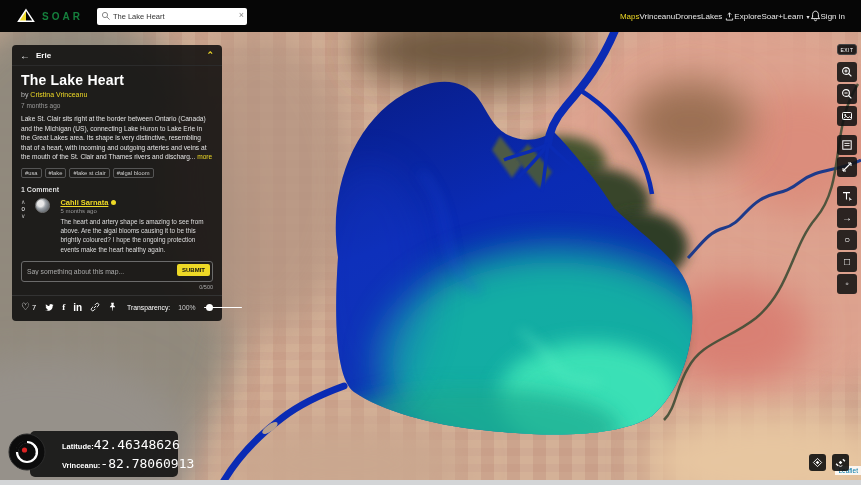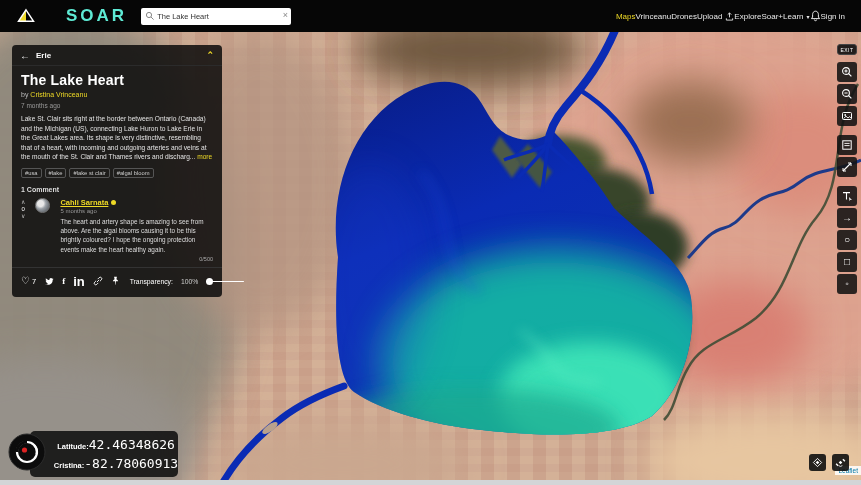--- a/index.html
+++ b/index.html
@@ -3,21 +3,21 @@
 <meta charset="utf-8">
 <style>
   * { margin:0; padding:0; box-sizing:border-box; }
   html,body { width:861px; height:485px; overflow:hidden; background:#000; }
   body { font-family:"Liberation Sans", sans-serif; position:relative; }
 
   
   .topnav { position:absolute; top:0; left:0; width:861px; height:32px; background:#060606;
             display:flex; align-items:center; padding:0 16px; z-index:50; }
   .logo { display:flex; align-items:center; gap:6px; margin-right:14px; }
-  .logo-text { color:#5eead4; font-size:17px; font-weight:bold; letter-spacing:3px;margin-left:24px; }
+  .logo-text { color:#15803d; font-size:10px; font-weight:bold; letter-spacing:3px; }
   .searchbox { position:relative; width:150px; height:17px; background:#fff; border-radius:2px;
                display:flex; align-items:center; padding:0 14px 0 16px; }
   .searchbox input { border:none; outline:none; width:100%; font-size:7.5px; color:#333;
                      font-family:"Liberation Sans",sans-serif; background:transparent; }
   .search-mag { position:absolute; left:4px; top:3px; }
   .search-clear { position:absolute; right:3px; top:2px; color:#888; font-size:9px; cursor:pointer; }
   .nav-right { margin-left:auto; display:flex; align-items:center; }
   .nav-link { color:#e8e8e8; font-size:8px; cursor:pointer; display:flex; align-items:center; gap:3px; white-space:nowrap; }
   .nav-link.active { color:#eed926; }
   .caret { font-size:6px; color:#e8e8e8; }
@@ -66,21 +66,21 @@
   .submit-btn { position:absolute; right:3px; top:4px; background:#eed926; color:#111; border:none;
                 border-radius:2px; font-size:6px; font-weight:bold; padding:3px 5px; cursor:pointer; }
   .char-counter { text-align:right; font-size:5.5px; color:#aaa; margin-top:2px; }
   .panel-divider { border-top:1px solid #333; margin:5px 0 0 0; }
   .social-row { display:flex; align-items:center; gap:8px; padding:6px 9px 2px 9px; }
   .like-wrap { display:flex; align-items:center; gap:2px; cursor:pointer; }
   .heart-glyph { font-size:10px; color:#fff; line-height:10px; }
   .like-count { font-size:7.5px; color:#fff; }
   .soc-ico { cursor:pointer; display:flex; align-items:center; }
   .fb-f { color:#fff; font-size:9px; font-weight:bold; font-family:"Liberation Serif",serif; }
-  .li-in { color:#fff; font-size:13px; font-weight:bold; }
+  .li-in { color:#fff; font-size:10px; font-weight:bold; }
   .transp-label { font-size:6.8px; color:#fff; margin-left:2px; white-space:nowrap; }
   .transp-value { font-size:6.8px; color:#ccc; }
   .slider { position:relative; width:38px; height:8px; cursor:pointer; }
   .slider-track { position:absolute; top:3.5px; left:0; width:38px; height:1.5px; background:#fff; border-radius:1px; }
   .slider-knob { position:absolute; top:0.5px; right:0; width:7px; height:7px; background:#fff; border-radius:50%; }
 
   
   .right-toolbar { position:absolute; right:4px; top:44px; z-index:55; display:flex; flex-direction:column; align-items:center; }
   .exit-badge { width:20px; height:11px; background:rgba(15,15,15,.9); border:1px solid #444; border-radius:3px;
                 color:#fff; font-size:5px; text-transform:uppercase; display:flex; align-items:center;
@@ -88,21 +88,21 @@
   .tool-btn { width:20px; height:20px; background:rgba(18,18,18,.88); border-radius:3px; color:#fff;
               display:flex; align-items:center; justify-content:center; cursor:pointer; margin-bottom:2px;
               font-size:11px; line-height:1; }
   .tool-gap { height:7px; }
   .tool-glyph { font-size:10px; color:#fff; }
 
   
   .coords { position:absolute; left:30px; bottom:8px; width:148px; background:rgba(10,10,10,.85);
             border-radius:5px; z-index:60; padding:6px 8px 6px 32px; }
   .coords-logo { position:absolute; left:-22px; top:50%; transform:translateY(-50%); }
-  .coord-row { display:flex; justify-content:center; align-items:baseline; }
+  .coord-row { display:flex; justify-content:space-between; align-items:baseline; }
   .coord-row + .coord-row { margin-top:4px; }
   .coord-label { color:#fff; font-size:7.5px; font-weight:bold; }
   .coord-value { color:#fff; font-size:13px; font-family:"DejaVu Sans Mono",monospace; }
 
   
   .br-buttons { position:absolute; right:12px; bottom:14px; display:flex; gap:6px; z-index:60; }
   .br-btn { width:17px; height:17px; background:rgba(15,15,15,.9); border-radius:3px; display:flex;
             align-items:center; justify-content:center; cursor:pointer; }
 </style>
 </head>
@@ -208,21 +208,21 @@
       <line x1="6" y1="6" x2="8.6" y2="8.6" stroke="#888" stroke-width="1"></line>
     </svg>
     <input type="text" value="The Lake Heart" style="">
     <span class="search-clear">×</span>
   </div>
   <div class="nav-right">
     <span class="nav-link active">Maps</span>
     <span class="nav-link">Vrinceanu</span>
     <span class="nav-link">Drones</span>
     <span class="nav-link">
-      <span>Upload</span>
+      <span>Lakes</span>
       <svg width="9" height="9" viewBox="0 0 10 10">
         <path d="M5,1 L5,6 M3,3 L5,1 L7,3 M1.5,7 L1.5,9 L8.5,9 L8.5,7" stroke="#e8e8e8" stroke-width="1" fill="none"></path>
       </svg>
     </span>
     <span class="nav-link">Explore</span>
     <span class="nav-link">Soar+</span>
     <span class="nav-link">
       <span>Learn</span>
       <span class="caret">▾</span>
     </span>
@@ -267,20 +267,24 @@
       <div class="avatar"></div>
       <div class="comment-main">
         <div class="comment-author-row">
           <span class="comment-author">Cahli Sarnata</span>
           <span class="badge-dot"></span>
         </div>
         <div class="comment-age">5 months ago</div>
         <div class="comment-text">The heart and artery shape is amazing to see from above. Are the algal blooms causing it to be this brightly coloured? I hope the ongoing protection events make the heart healthy again.</div>
       </div>
     </div>
+    <div class="comment-box">
+      <input class="comment-input" type="text" placeholder="Say something about this map..." style="">
+      <button class="submit-btn">SUBMIT</button>
+    </div>
     <div class="char-counter">0/500</div>
   </div>
   <div class="panel-divider"></div>
   <div class="social-row">
     <span class="like-wrap">
       <span class="heart-glyph">♡</span>
       <span class="like-count">7</span>
     </span>
     <span class="soc-ico">
       <svg width="10" height="9" viewBox="0 0 12 10">
@@ -376,21 +380,21 @@
       <path d="M9,19 A10,10 0 0 1 19,9" fill="none" stroke="#0c0c0c" stroke-width="3"></path>
       <circle cx="16.5" cy="17" r="2.6" fill="#d22"></circle>
       <path d="M26,12 A10,10 0 0 1 28.6,21" fill="none" stroke="#fff" stroke-width="2.2"></path>
     </svg>
   </div>
   <div class="coord-row">
     <span class="coord-label">Latitude:</span>
     <span class="coord-value">42.46348626</span>
   </div>
   <div class="coord-row">
-    <span class="coord-label">Cristina:</span>
+    <span class="coord-label">Vrinceanu:</span>
     <span class="coord-value">-82.78060913</span>
   </div>
 </div>
 
 <div class="br-buttons">
   <div class="br-btn">
     <svg width="11" height="11" viewBox="0 0 12 12">
       <path d="M6,1.5 L10.5,6 L6,10.5 L1.5,6 Z" fill="none" stroke="#fff" stroke-width="1"></path>
       <path d="M6,4 L8,6 L6,8 L4,6 Z" fill="#fff"></path>
     </svg>

